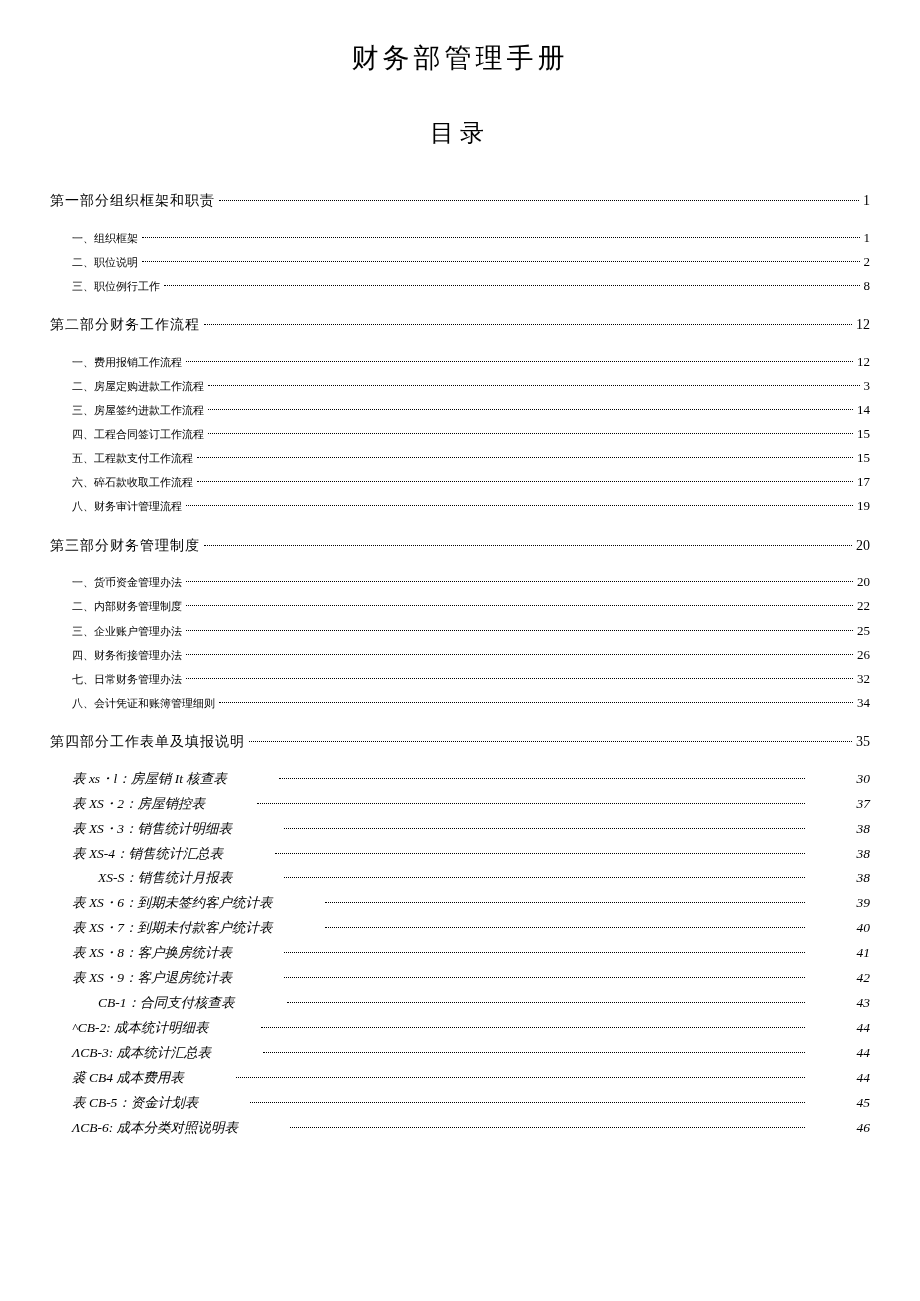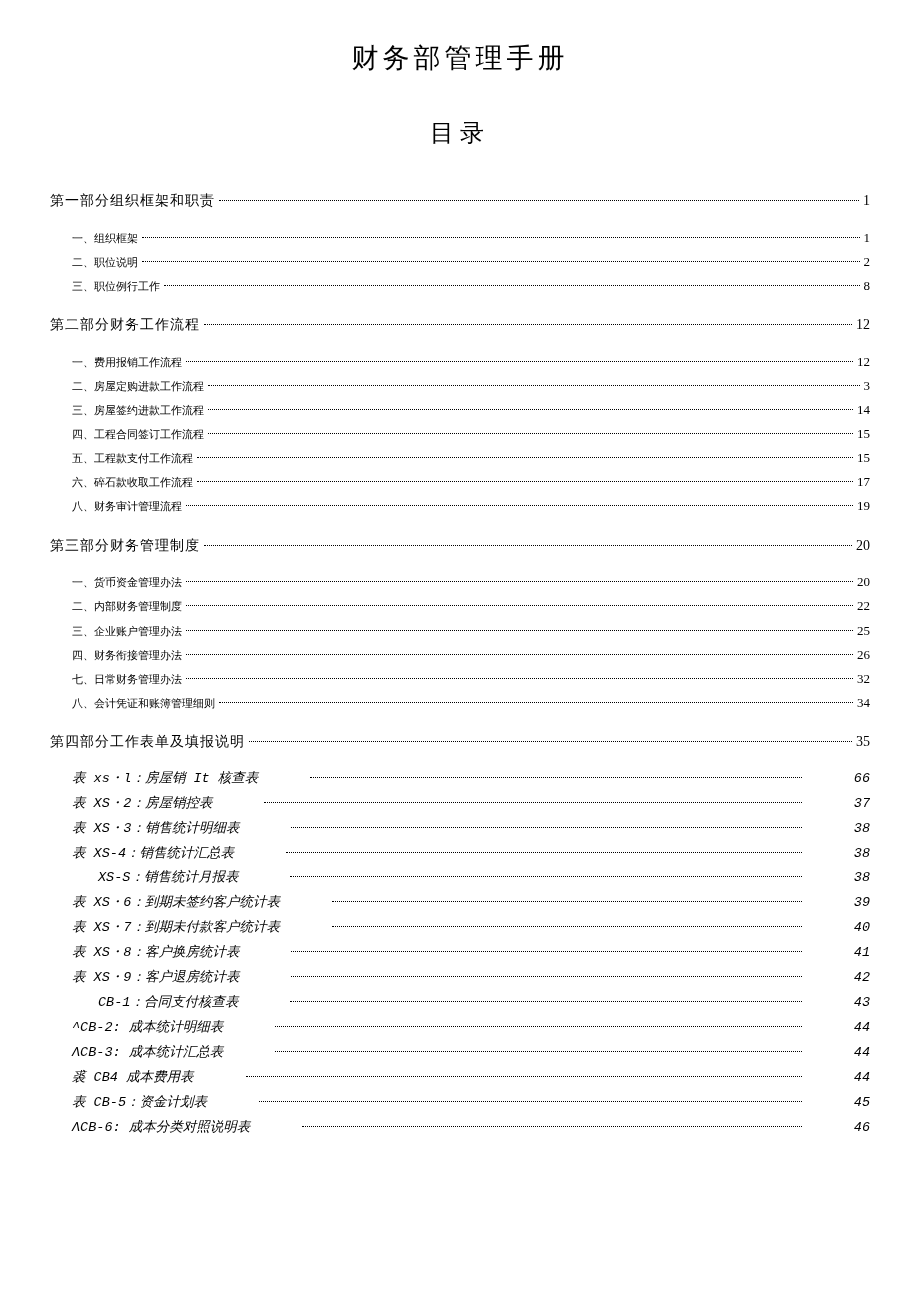--- a/index.html
+++ b/index.html
@@ -67,21 +67,21 @@
     }
     .level-2 .toc-label {
       font-size: 11px;
     }
     .level-2 .toc-page {
       font-size: 13px;
     }
     .level-3 {
       padding-left: 22px;
       font-style: italic;
-      font-family: Liberation Mono, monospace;
+      font-family: Liberation Serif, serif;
       gap: 48px;
     }
     .level-3 .toc-label {
       font-size: 13.5px;
     }
     .level-3 .toc-page {
       font-size: 13.5px;
       font-style: italic;
     }
     .level-3-indent {
@@ -198,21 +198,21 @@
     </div>
     <div class="toc-entry level-1">
       <span class="toc-label">第四部分工作表单及填报说明</span>
       <span class="toc-leader"></span>
       <span class="toc-page">35</span>
     </div>
     <div class="group-spacer"></div>
     <div class="toc-entry level-3">
       <span class="toc-label">表 xs・l：房屋销 It 核查表</span>
       <span class="toc-leader"></span>
-      <span class="toc-page">66</span>
+      <span class="toc-page">30</span>
     </div>
     <div class="toc-entry level-3">
       <span class="toc-label">表 XS・2：房屋销控表</span>
       <span class="toc-leader"></span>
       <span class="toc-page">37</span>
     </div>
     <div class="toc-entry level-3">
       <span class="toc-label">表 XS・3：销售统计明细表</span>
       <span class="toc-leader"></span>
       <span class="toc-page">38</span>

